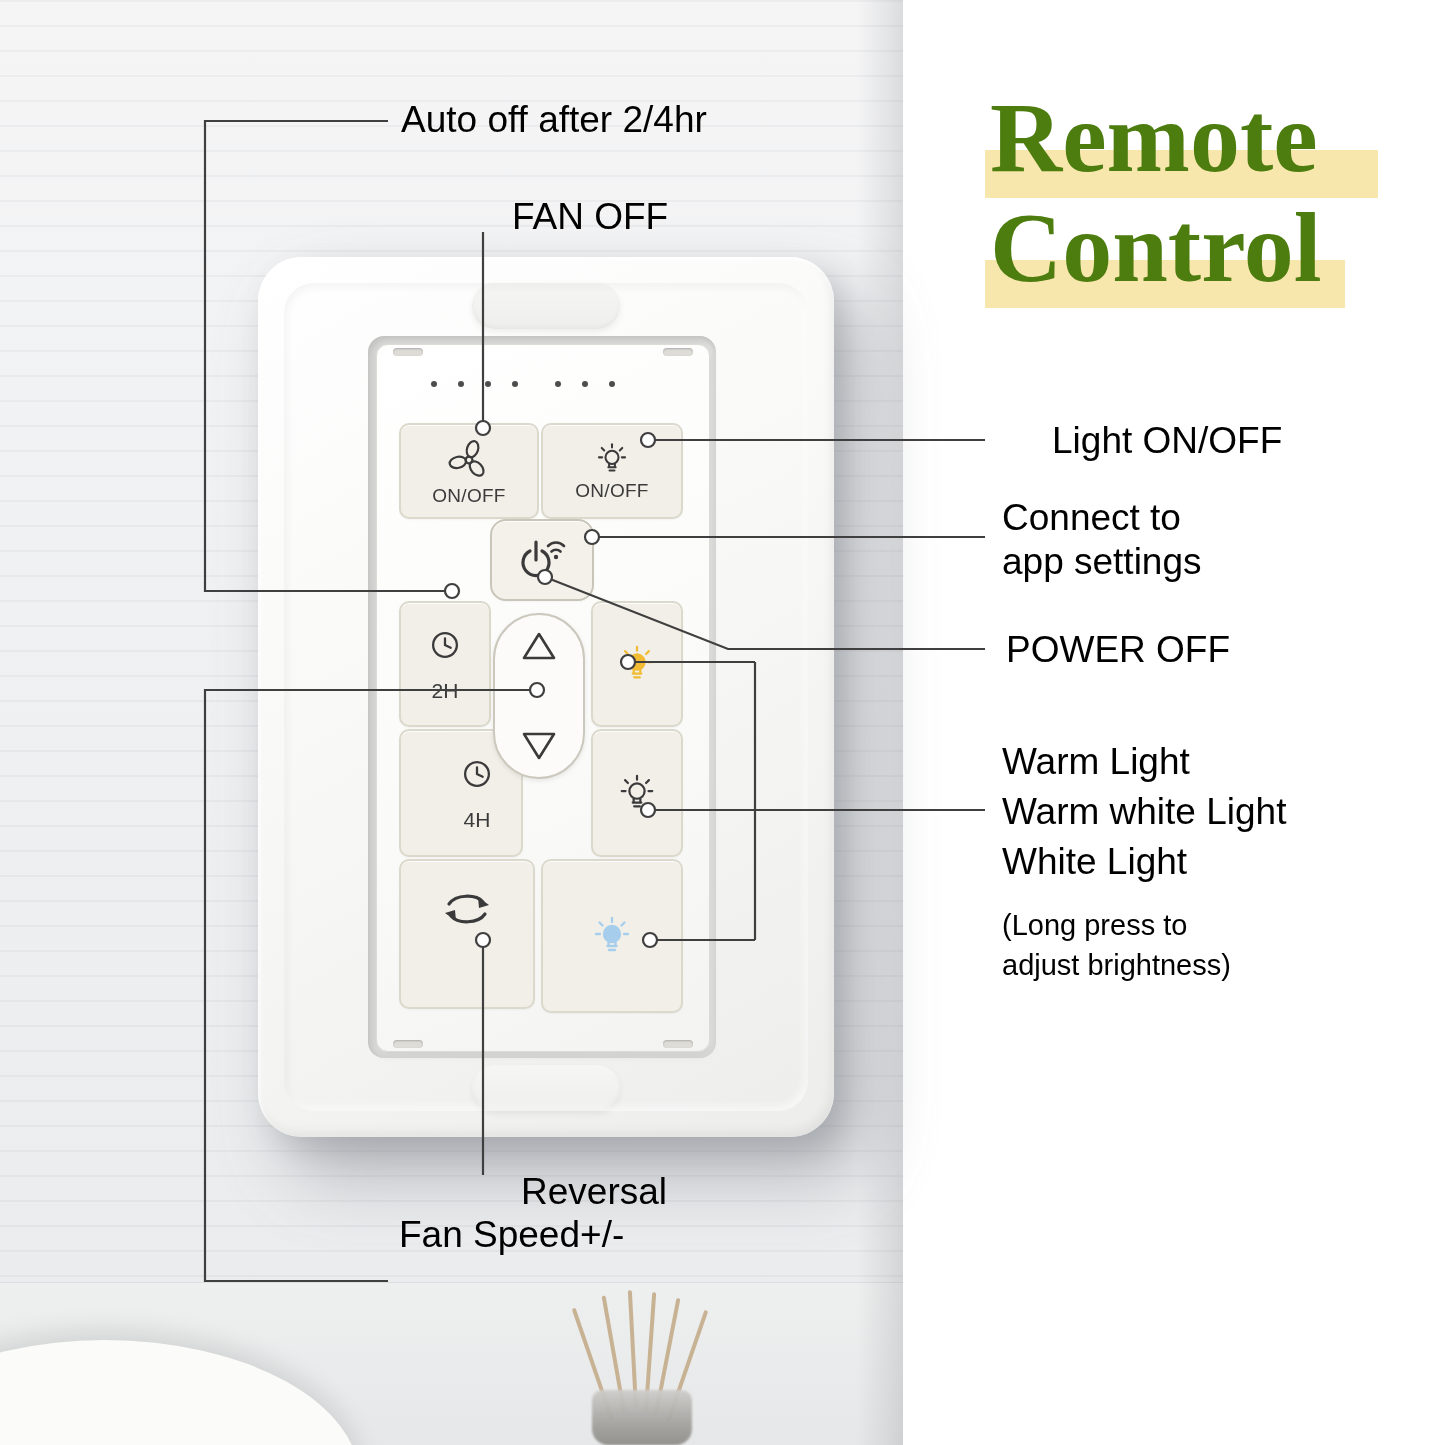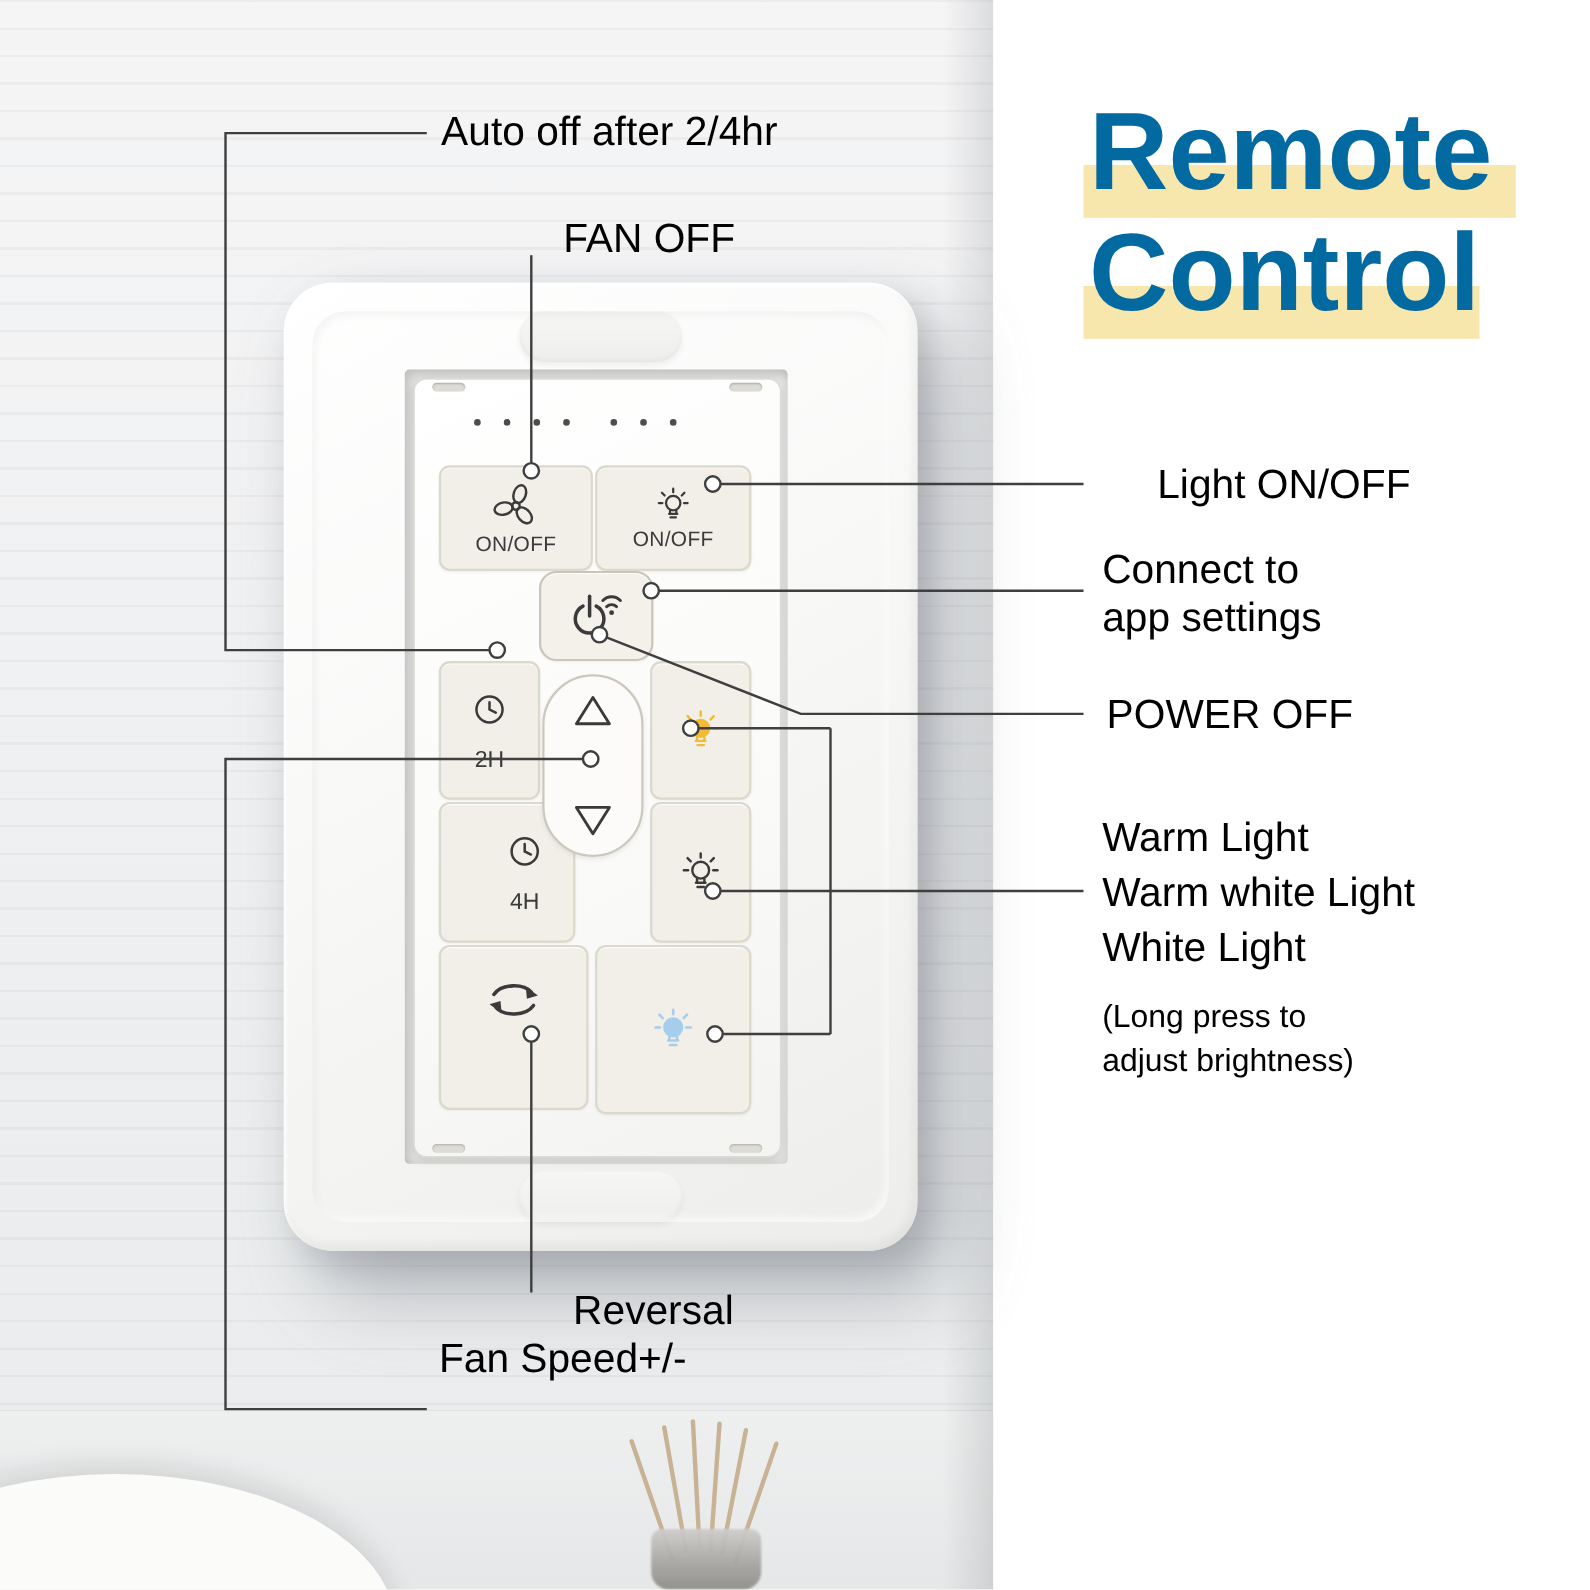--- a/index.html
+++ b/index.html
@@ -23,36 +23,36 @@
   .diffuser{position:absolute;left:592px;top:1290px;width:110px;height:155px;z-index:0;}
   .stick{position:absolute;width:3.5px;height:118px;background:#c8b294;border-radius:2px;transform-origin:50% 100%;}
   .vase{position:absolute;left:0;top:100px;width:100px;height:55px;
         background:linear-gradient(180deg,#cfcecb 0%,#a8a7a3 55%,#8f8e8a 100%);
         border-radius:10px 10px 16px 16px;filter:blur(1.2px);opacity:0.95;}
 
   
   .hl{position:absolute;height:48px;background:#f8e7ac;z-index:2;}
   .hl-1{left:985px;top:150px;width:393px;}
   .hl-2{left:985px;top:260px;width:360px;}
-  .title-line{position:absolute;z-index:3;font-weight:800;font-size:100px;line-height:1;color:#0369a1;letter-spacing:0px;}
+  .title-line{position:absolute;z-index:3;font-weight:800;font-size:100px;line-height:1;color:#4d7c0f;letter-spacing:0px;font-family:Liberation Serif, serif;}
   .title-1{left:990px;top:88px;}
   .title-2{left:990px;top:198px;}
 
   
   .plate{position:absolute;left:258px;top:257px;width:576px;height:880px;border-radius:44px;z-index:2;
         background:linear-gradient(150deg,#ffffff 0%,#f8f8f7 45%,#ededec 100%);
         box-shadow:30px 38px 70px rgba(105,110,118,0.42), 12px 14px 28px rgba(105,110,118,0.22),
                    inset 2px 3px 4px rgba(255,255,255,0.9), inset -4px -6px 10px rgba(0,0,0,0.05);}
   .plate-ring{position:absolute;left:26px;top:26px;right:26px;bottom:26px;border-radius:30px;
         box-shadow:inset 3px 4px 8px rgba(0,0,0,0.045), inset -3px -4px 8px rgba(255,255,255,0.65);}
   .bump{position:absolute;left:50%;transform:translateX(-50%);width:148px;height:46px;border-radius:24px;
         background:linear-gradient(180deg,#f6f6f5,#eeeeec);
         box-shadow:0 3px 6px rgba(0,0,0,0.06), inset 0 -2px 4px rgba(0,0,0,0.04);}
   .bump-top{top:26px;} .bump-bottom{bottom:26px;}
-  .recess{position:absolute;left:110px;top:79px;width:348px;height:722px;border-radius:4px;background:#e6e6e4;
+  .recess{position:absolute;left:110px;top:79px;width:348px;height:722px;border-radius:16px;background:#e6e6e4;
         box-shadow:inset 4px 5px 9px rgba(0,0,0,0.16), inset -3px -3px 6px rgba(0,0,0,0.06);}
   .remote{position:absolute;left:8px;top:8px;width:332px;height:706px;border-radius:12px;
         background:linear-gradient(155deg,#ffffff 0%,#fafaf8 60%,#f3f3f1 100%);
         border:1px solid #dcdbd6;box-shadow:0 3px 8px rgba(0,0,0,0.10);}
   .tab{position:absolute;width:30px;height:8px;border-radius:4px;background:#dddcd7;
         box-shadow:inset 0 1px 2px rgba(0,0,0,0.22);}
   .tab-tl{left:16px;top:3px;} .tab-tr{right:16px;top:3px;}
   .tab-bl{left:16px;bottom:3px;} .tab-br{right:16px;bottom:3px;}
 
   .leds{position:absolute;left:54px;top:36px;display:flex;align-items:center;}

